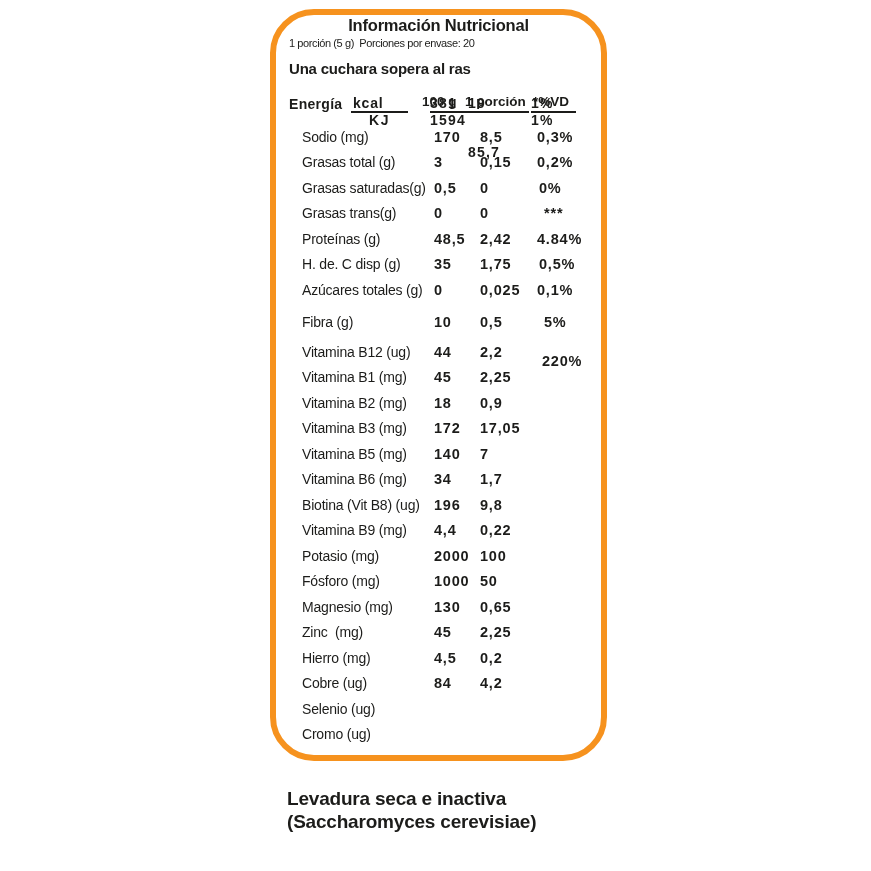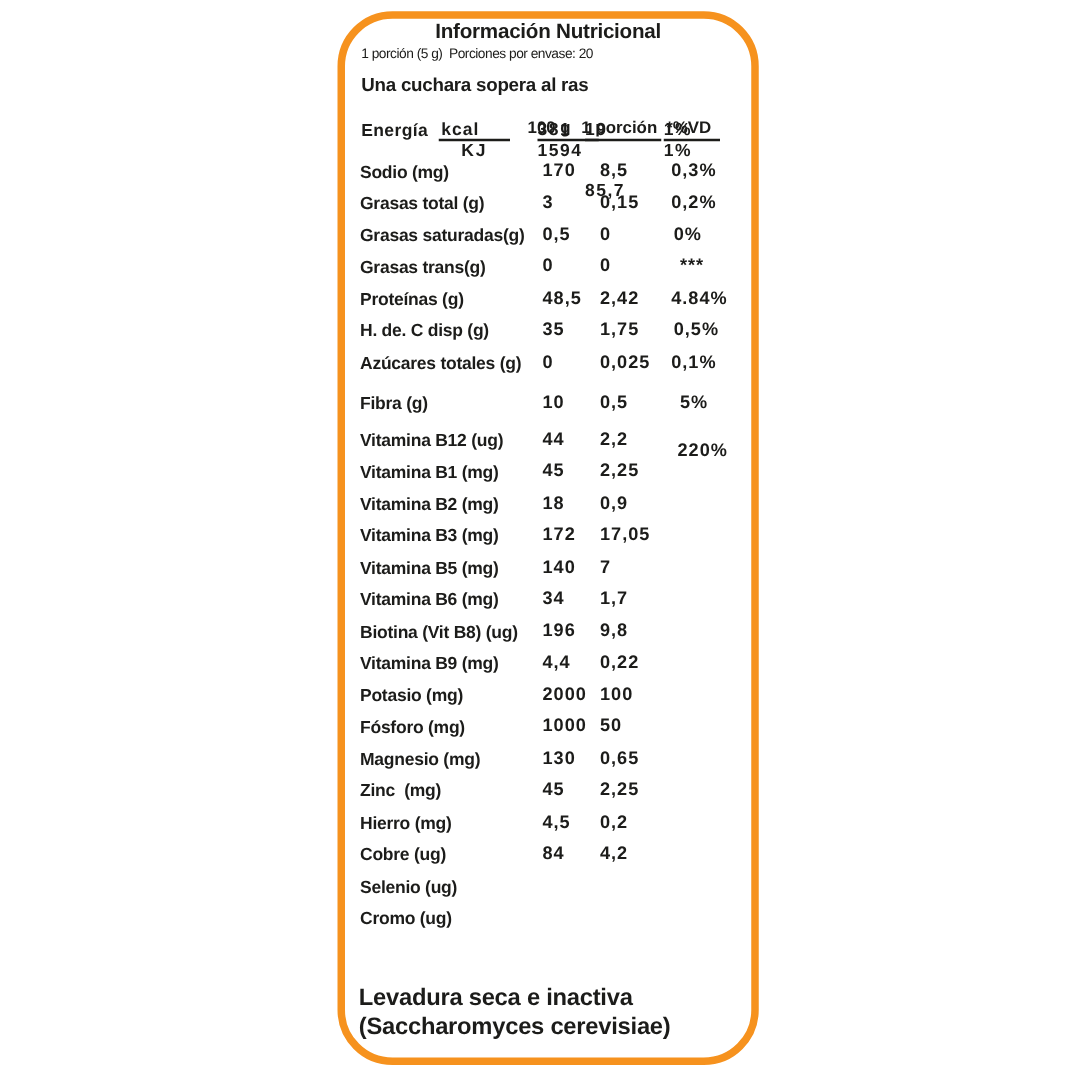--- a/index.html
+++ b/index.html
@@ -2,21 +2,21 @@
 <html style="--accent: #F6921E;"><head>
 <meta charset="utf-8">
 <style>
   :root { --accent:#F6921E; --ink:#1c1c1a; }
   html,body { margin:0; padding:0; background:#ffffff; }
   .canvas {
     position:relative; width:871px; height:871px; background:#ffffff;
     font-family:"Liberation Sans", sans-serif; color:var(--ink); overflow:hidden;
   }
   .panel {
-    position:absolute; left:270px; top:9px; width:337px; height:843px;
+    position:absolute; left:270px; top:9px; width:337px; height:752px;
     box-sizing:border-box; border:6px solid var(--accent); border-radius:44px;
     background:#ffffff;
   }
   .title {
     position:absolute; top:1px; left:0; width:100%; text-align:center;
     font-size:16.5px; font-weight:bold; letter-spacing:-0.2px;
   }
   .serving {
     position:absolute; top:22px; left:13px; font-size:11px; font-weight:normal;
     letter-spacing:-0.4px; white-space:pre;
@@ -37,22 +37,22 @@
   .e-unit .ftop { letter-spacing:0.8px; padding-left:2px; }
   .e-unit .fbot { text-align:center; letter-spacing:1.5px; }
   .e-val { letter-spacing:1.2px; top:1px; }
   .e-v1 { left:154px; width:49px;justify-content:space-between; }
   .e-v2 { left:192px; width:61px;gap:32px; }
   .e-v3 { left:255px; width:45px; }
 
   .rows { position:absolute; top:109px; left:0; width:100%; }
   .row { position:relative; height:25.5px; }
   .rname {
-    position:absolute; left:12px; top:50%; transform:translateY(-50%);
-    font-size:14px; font-weight:bold; letter-spacing:-0.2px; white-space:pre;
+    position:absolute; left:26px; top:50%; transform:translateY(-50%);
+    font-size:14px; font-weight:normal; letter-spacing:-0.2px; white-space:pre;
   }
   .v { position:absolute; top:50%; transform:translateY(-50%);
     font-size:14.5px; font-weight:bold; letter-spacing:0.8px; }
   .v1 { left:158px; } .v2 { left:204px; } .v3 { left:261px; }
 
   .footer {
     position:absolute; left:11px; top:772px; font-size:19px; font-weight:bold;
     line-height:23px; letter-spacing:-0.2px;
   }
 </style>

